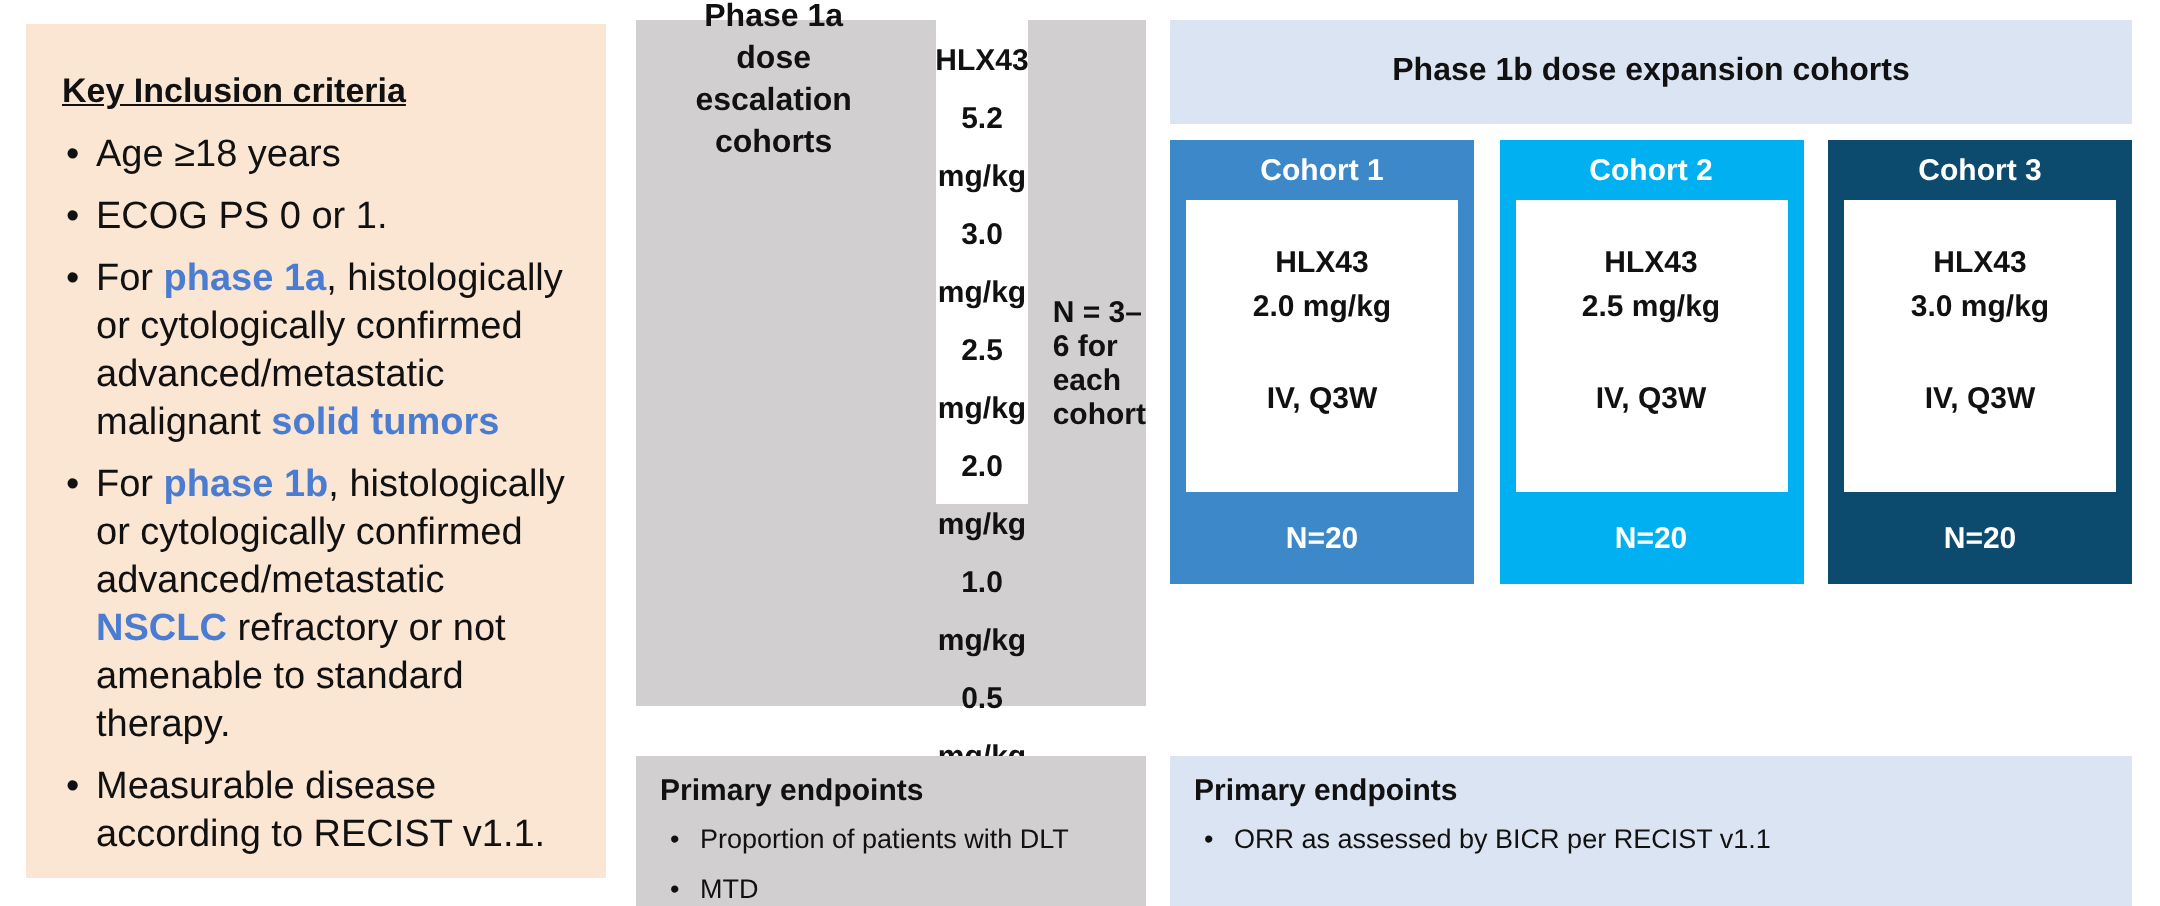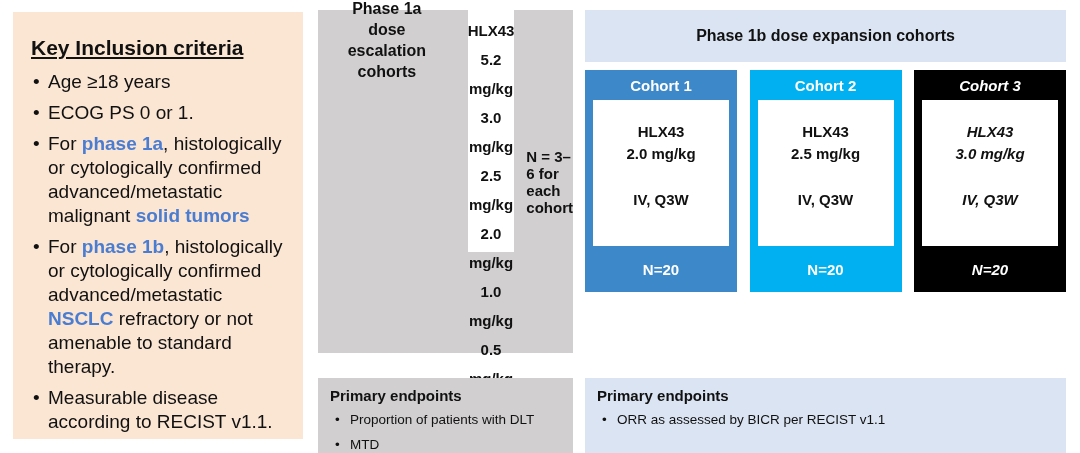--- a/index.html
+++ b/index.html
@@ -20,21 +20,21 @@
   
   .left-panel {
     position: absolute;
     left: 13px; top: 12px;
     width: 290px; height: 427px;
     background: var(--peach-bg, #fbe5d3);
     box-sizing: border-box;
     padding: 24px 12px 0 18px;
   }
   .left-title {
-    font-size: 21px;
+    font-size: 17px;
     font-weight: bold;
     text-decoration: underline;
     margin: 0 0 10px 0;
   }
   .inclusion-list {
     list-style: none;
     margin: 0; padding: 0;
     font-size: 19px;
     line-height: 24px;
   }
@@ -247,21 +247,21 @@
       </div>
       <div class="cohort-card" style="background: rgb(0, 176, 240);">
         <div class="cohort-head">Cohort 2</div>
         <div class="cohort-body">
           <div>HLX43</div>
           <div>2.5 mg/kg</div>
           <div class="cohort-route">IV, Q3W</div>
         </div>
         <div class="cohort-foot">N=20</div>
       </div>
-      <div class="cohort-card" style="background: #000000; font-style: italic;">
+      <div class="cohort-card" style="background: #0c4a6e;">
         <div class="cohort-head">Cohort 3</div>
         <div class="cohort-body">
           <div>HLX43</div>
           <div>3.0 mg/kg</div>
           <div class="cohort-route">IV, Q3W</div>
         </div>
         <div class="cohort-foot">N=20</div>
       </div>
     </div>
 

